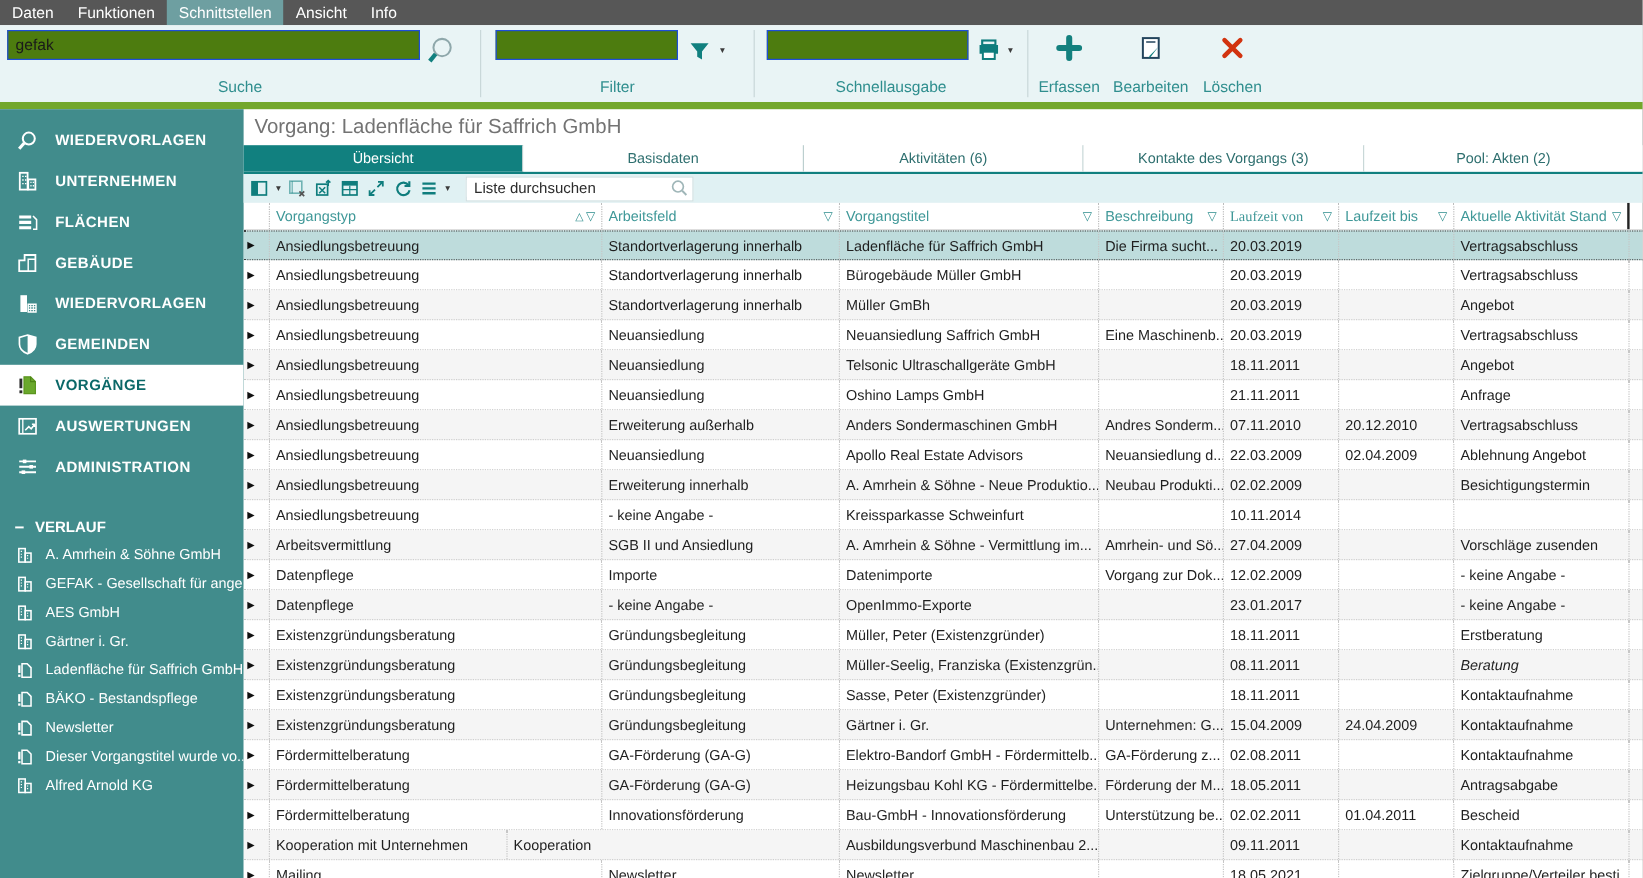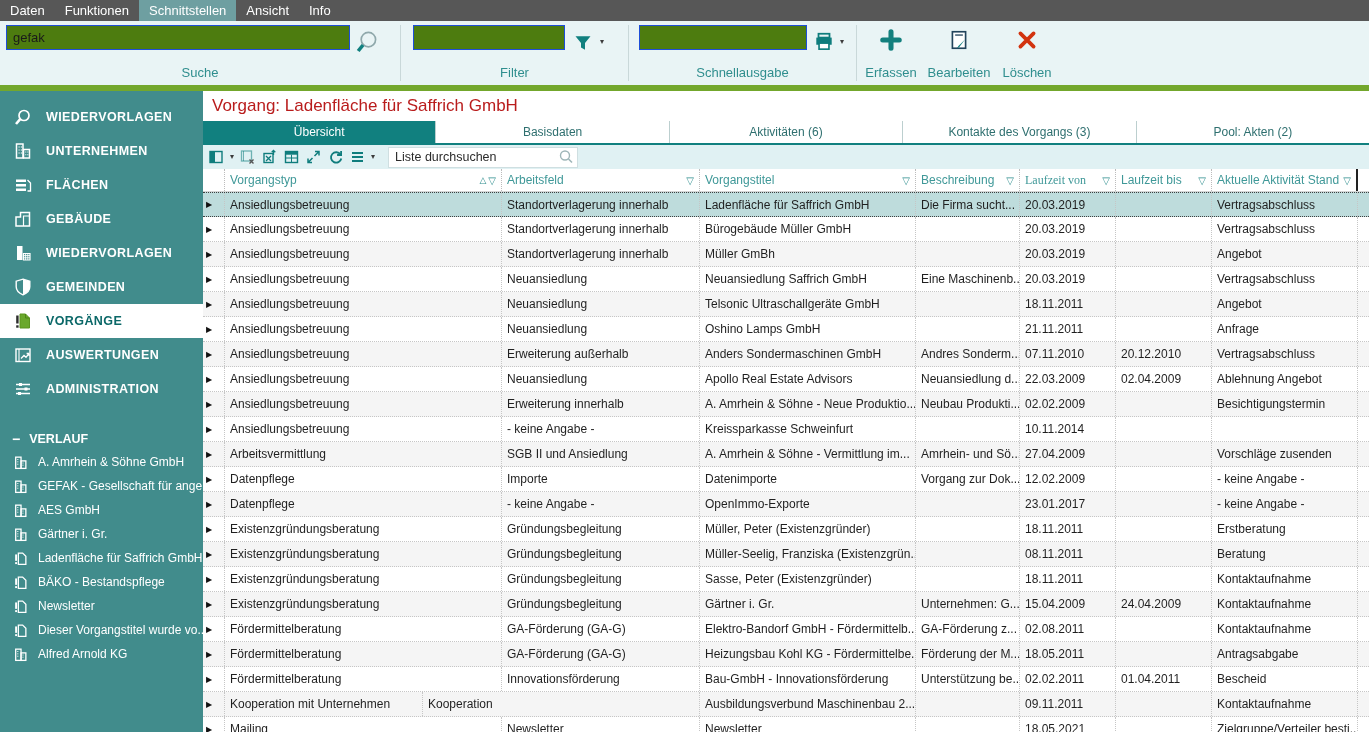--- a/index.html
+++ b/index.html
@@ -46,21 +46,21 @@
 .nav-item .icon20{width:20px;height:20px;flex:none;}
 .nav-item .nlabel{font-size:12.5px;font-weight:bold;letter-spacing:.4px;}
 .nav-item.active{background:#fff;color:#0b6868;}
 .verlauf-head{margin-top:22px;height:22px;display:flex;align-items:center;gap:9px;padding-left:12px;color:#fff;font-weight:bold;font-size:12.5px;}
 .vmin{font-size:14px;font-weight:bold;}
 .vl-item{height:24px;display:flex;align-items:center;padding-left:13px;gap:10px;color:#fff;font-size:12px;white-space:nowrap;overflow:hidden;}
 .vl-item .icon14{width:15px;height:15px;flex:none;}
 
 
 .main{position:absolute;top:91px;left:203px;right:0;bottom:0;}
-.page-title{height:30px;line-height:30px;padding-left:9px;color:#b91c1c;font-size:17px;}
+.page-title{height:30px;line-height:30px;padding-left:9px;color:#737373;font-size:17px;}
 .tabs{height:24px;display:flex;border-bottom:2px solid #11807f;}
 .tab{flex:1;text-align:center;line-height:22px;font-size:12px;color:#2e6f6f;background:#fff;border-right:1px solid #bccfcf;overflow:hidden;white-space:nowrap;}
 .tab:last-child{border-right:none;}
 .tab.active{background:#11807f;color:#fff;}
 .list-toolbar{height:24px;background:#e0f1f3;display:flex;align-items:center;padding-left:5px;gap:5px;}
 .lt-icon{width:17px;height:16px;flex:none;}
 .lt-search{background:#fff;border:1px solid #cfdfe1;height:21px;display:flex;align-items:center;width:190px;margin-left:8px;}
 .lt-search input{border:none;outline:none;flex:1;font-size:12.5px;padding:0 6px;font-family:inherit;color:#222;min-width:0;}
 .lt-search input::placeholder{color:#2b2b2b;opacity:1;}
 .lt-mag{width:18px;height:16px;flex:none;margin-right:2px;}
@@ -553,21 +553,21 @@
             <div class="fill"></div>
           </div>
           <div class="row alt">
             <div class="selcell">▶</div>
             <div class="cell" style="width: 277px;">Existenzgründungsberatung</div>
             <div class="cell" style="width: 198px;">Gründungsbegleitung</div>
             <div class="cell" style="width: 216px;">Müller-Seelig, Franziska (Existenzgrün...</div>
             <div class="cell" style="width: 104px;"></div>
             <div class="cell" style="width: 96px;">08.11.2011</div>
             <div class="cell" style="width: 96px;"></div>
-            <div class="cell" style="width: 146px;">Beratung</div>
+            <div class="cell" style="width: 146px; font-style: italic;">Beratung</div>
             <div class="fill"></div>
           </div>
           <div class="row">
             <div class="selcell">▶</div>
             <div class="cell" style="width: 277px;">Existenzgründungsberatung</div>
             <div class="cell" style="width: 198px;">Gründungsbegleitung</div>
             <div class="cell" style="width: 216px;">Sasse, Peter (Existenzgründer)</div>
             <div class="cell" style="width: 104px;"></div>
             <div class="cell" style="width: 96px;">18.11.2011</div>
             <div class="cell" style="width: 96px;"></div>

